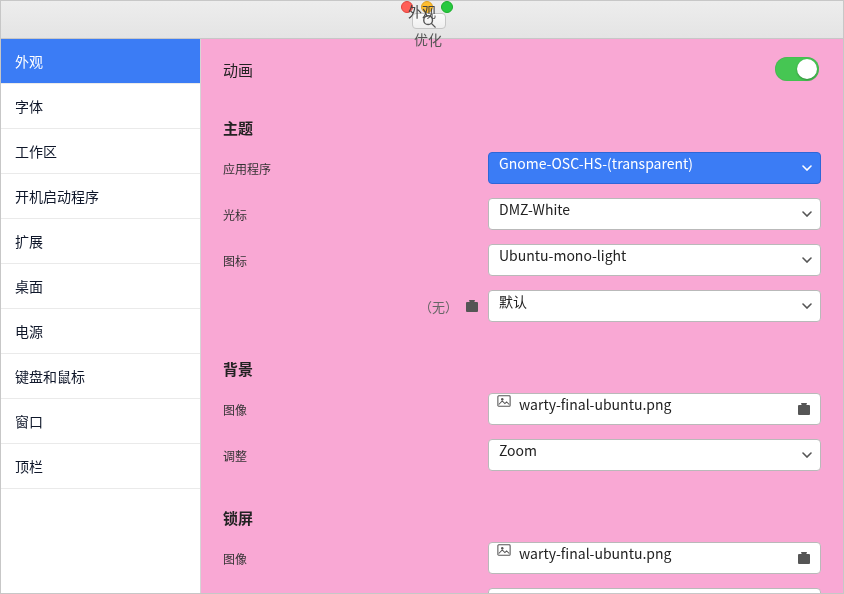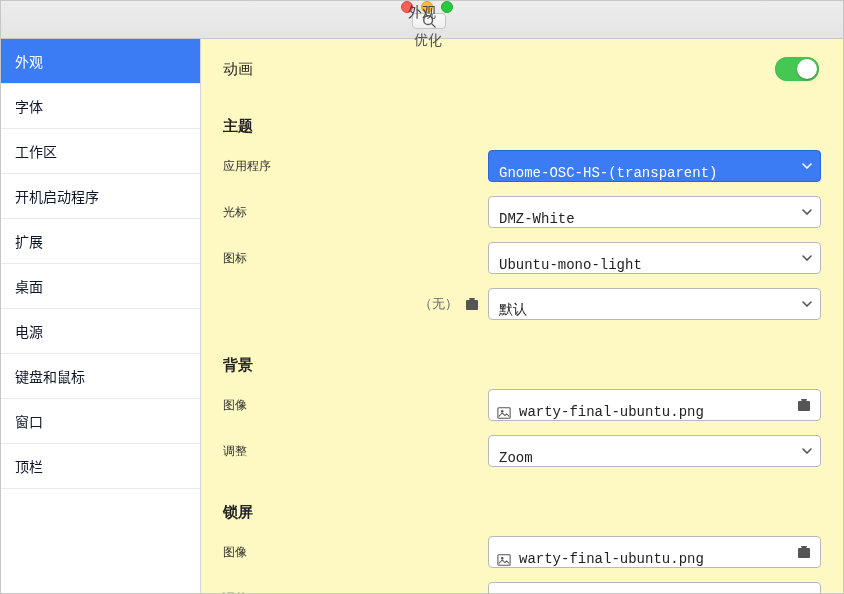--- a/index.html
+++ b/index.html
@@ -47,44 +47,43 @@
     display:flex; flex-direction:column;
   }
   .side-item {
     padding:12px 14px;
     border-bottom:1px solid #eaeaea;
     color:#0f172a; cursor:default;
     font-size:14px;
   }
   .side-item.active { background:#3b7cf5; color:#fff; }
   .main {
-    flex:1; background:#fef9c3; overflow:auto;
+    flex:1; background:#f9a8d4; overflow:auto;
     padding:18px 22px 34px 22px;
-    font-family:Liberation Mono, monospace;
   }
   .form { display:grid; grid-template-columns: 175px 90px 1fr; column-gap:0; row-gap:14px; align-items:center; }
   .row-label { color:#333; font-size:12px; }
   .section-head { font-weight:600; color:#222; font-size:15px; grid-column:1 / span 3; margin-top:22px;}
   .section-head.first { margin-top:0;}
   .right { grid-column:3 / span 1; }
   .middle { grid-column:2 / span 1; display:flex; justify-content:flex-end; padding-right:8px; gap:6px; align-items:center;}
   
   .switch {
     width:44px; height:24px; border-radius:12px; background:#46c653; position:relative;
     box-shadow:inset 0 0 1px rgba(0,0,0,.3);
   }
   .switch::after {
     content:""; position:absolute; right:2px; top:2px; width:20px; height:20px;
     background:#fff; border-radius:50%; box-shadow:0 1px 2px rgba(0,0,0,.3);
   }
   .switch-wrap { grid-column:3 / span 1; display:flex; justify-content:flex-end; padding-right:2px;}
   
   .combo, .file-combo {
     height:32px; border:1px solid #b9b9b9; border-radius:4px;
-    background:#fff; display:flex; align-items:flex-end; padding:0 30px 0 10px;
+    background:#fff; display:flex; align-items:flex-start; padding:0 30px 0 10px;
     position:relative; color:#222;
   }
   .combo.accent {
     background:#3b7cf5; border-color:#2e66d8; color:#fff;
   }
   .combo .chev, .file-combo .tail-ico {
     position:absolute; right:8px; top:50%; transform:translateY(-50%);
     display:flex; align-items:center; color:inherit;
   }
   .combo.accent .chev svg path { stroke:#fff;}

